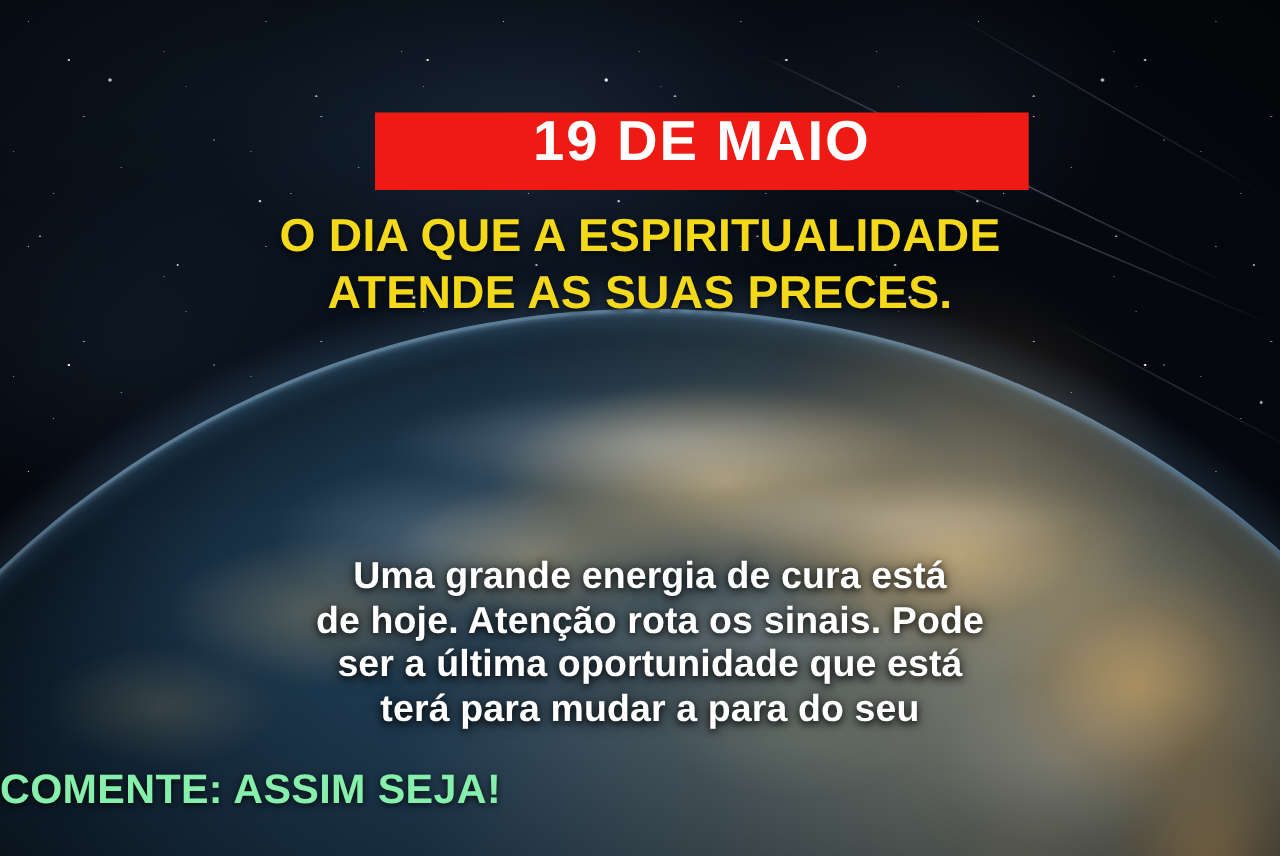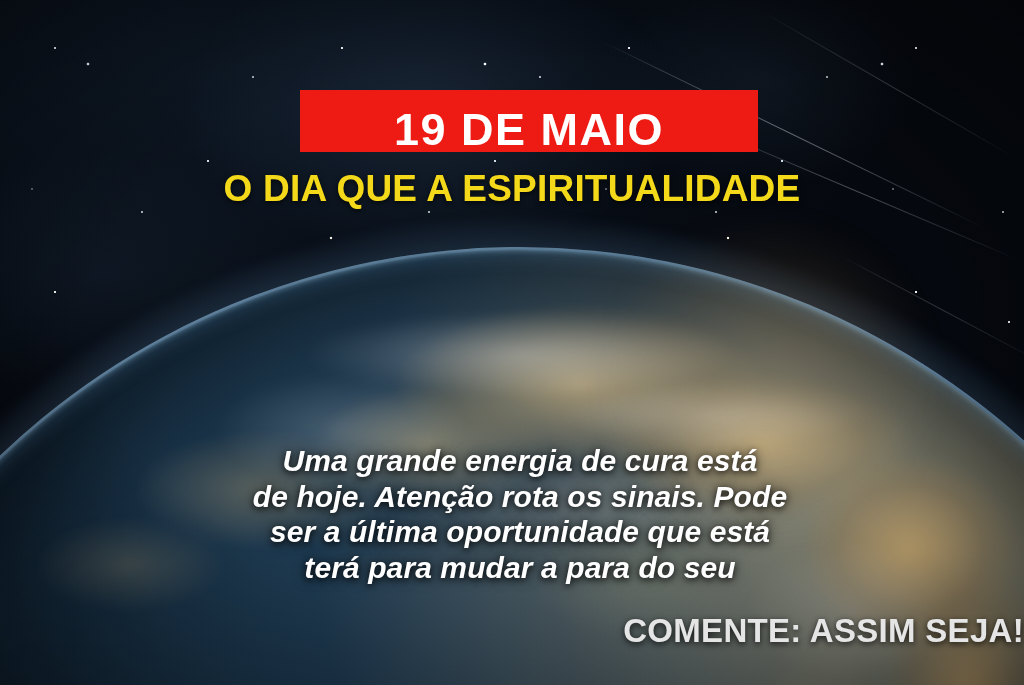--- a/index.html
+++ b/index.html
@@ -199,25 +199,25 @@
     position: absolute;
     inset: 0;
     z-index: 10;
   }
 
   
   .date-banner {
     position: absolute;
     left: 300px;
     top: 90px;
-    width: 458px;
+    width: 523px;
     height: 62px;
     background: #ED1B13;
     display: flex;
-    align-items: flex-end;
+    align-items: flex-start;
     justify-content: center;
   }
   .date-banner-text {
     color: #ffffff;
     font-size: 45px;
     font-weight: 700;
     letter-spacing: 1.5px;
     line-height: 1;
     white-space: nowrap;
     font-stretch: condensed;
@@ -247,32 +247,31 @@
     right: 0;
     top: 443px;
     text-align: center;
     color: #ffffff;
     font-size: 30px;
     font-weight: 700;
     line-height: 1.185;
     letter-spacing: 0.1px;
     text-shadow: 0 2px 6px rgba(0,0,0,0.80), 0 0 14px rgba(0,0,0,0.55);
     padding: 0 31px;
-    font-style: italic;
   }
   .body-copy .bc-line { display: block; }
 
   
   .cta {
     position: absolute;
     left: 0;
     right: 0;
     top: 613px;
-    text-align: right;
-    color: #e5e5e5;
+    text-align: left;
+    color: #86efac;
     font-size: 33px;
     font-weight: 700;
     letter-spacing: 0.3px;
     line-height: 1.1;
     text-shadow: 0 2px 6px rgba(0,0,0,0.80);
   }
 </style>
 </head>
 <body>
 
@@ -303,20 +302,21 @@
   <div class="vignette"></div>
 
   <div class="content">
 
     <div class="date-banner">
       <span class="date-banner-text">19 DE MAIO</span>
     </div>
 
     <div class="headline">
       <span class="hl-line">O DIA QUE A ESPIRITUALIDADE</span>
+      <span class="hl-line">ATENDE AS SUAS PRECES.</span>
     </div>
 
     <div class="body-copy">
       <span class="bc-line">Uma grande energia de cura está</span>
       <span class="bc-line">de hoje. Atenção rota os sinais. Pode</span>
       <span class="bc-line">ser a última oportunidade que está</span>
       <span class="bc-line">terá para mudar a para do seu</span>
     </div>
 
     <div class="cta">

